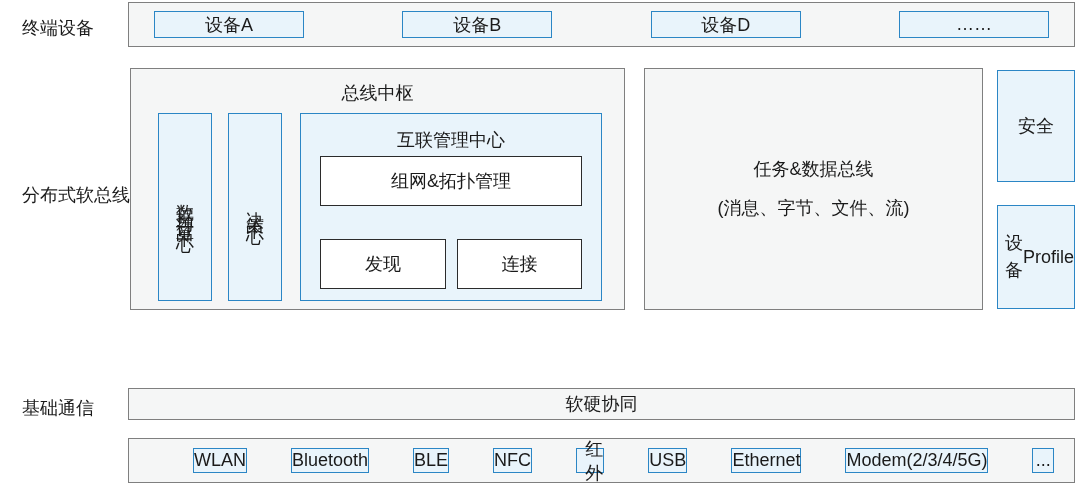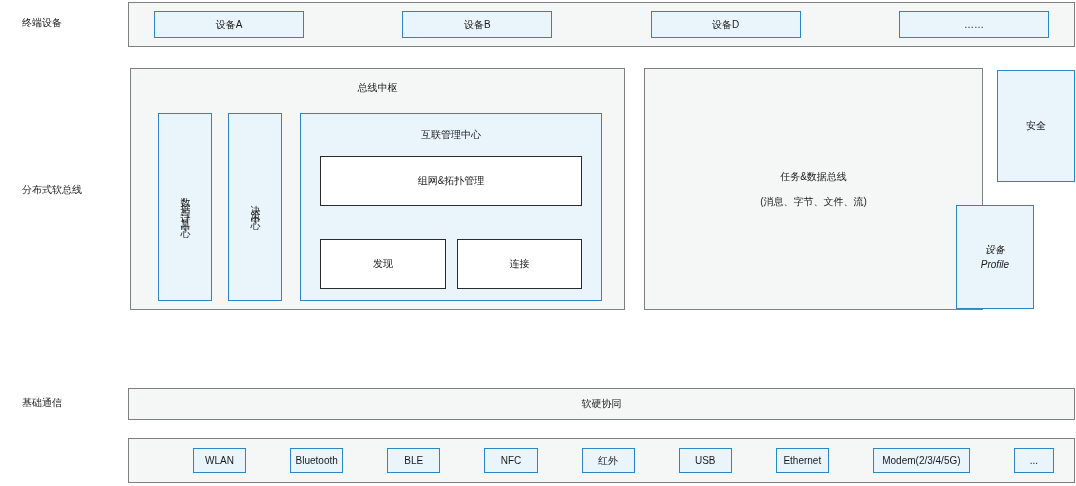--- a/index.html
+++ b/index.html
@@ -2,21 +2,21 @@
 <html style="--box-border-blue: #2b86c5; --box-fill-blue: #e9f4fb; --container-border: #7f7f7f; --container-fill: #f5f6f6; --white-box-border: #2b2b2b; --text-color: #1a1a1a;"><head>
 <meta charset="utf-8">
 <style>
   html, body { margin: 0; padding: 0; background: #fff; }
   .canvas {
     position: relative;
     width: 1076px;
     height: 486px;
     background: #ffffff;
     font-family: "Liberation Sans", sans-serif;
-    font-size: 10px;
+    font-size: 18px;
     color: var(--text-color, #1a1a1a);
     overflow: hidden;
   }
   .side-label { position: absolute; left: 22px; white-space: nowrap; }
   .label-terminal { top: 16px; }
   .label-softbus  { top: 183px; }
   .label-basic    { top: 396px; }
 
   .container {
     position: absolute;
@@ -24,21 +24,21 @@
     border: 1px solid var(--container-border, #7f7f7f);
     box-sizing: border-box;
   }
   .blue-box {
     background: var(--box-fill-blue, #e9f4fb);
     border: 1px solid var(--box-border-blue, #2b86c5);
     box-sizing: border-box;
     display: flex;
     align-items: center;
     justify-content: center;
-    text-align: left;
+    text-align: right;
   }
   .white-box {
     position: absolute;
     background: #ffffff;
     border: 1px solid var(--white-box-border, #2b2b2b);
     box-sizing: border-box;
     display: flex;
     align-items: center;
     justify-content: center;
     text-align: center;
@@ -80,22 +80,22 @@
   
   .task-bus {
     left: 644px; top: 68px; width: 339px; height: 242px;
     display: flex; flex-direction: column;
     align-items: center; justify-content: center;
     text-align: center; line-height: 1.7; gap: 8px;
   }
 
   
   .security { position: absolute; left: 997px; top: 70px;  width: 78px; height: 112px; }
-  .profile  { position: absolute; left: 956px; top: 205px; width: 78px; height: 104px;
-              flex-direction: column; line-height: 1.5; font-style: italic; }
+  .profile  { position: absolute; left: 997px; top: 205px; width: 78px; height: 104px;
+              flex-direction: row; line-height: 1.5; }
 
   
   .bar {
     left: 128px; width: 947px; height: 32px;
     display: flex; align-items: center; justify-content: center;
   }
   .protocol { top: 340px; }
   .hwsw     { top: 388px; }
 
   

